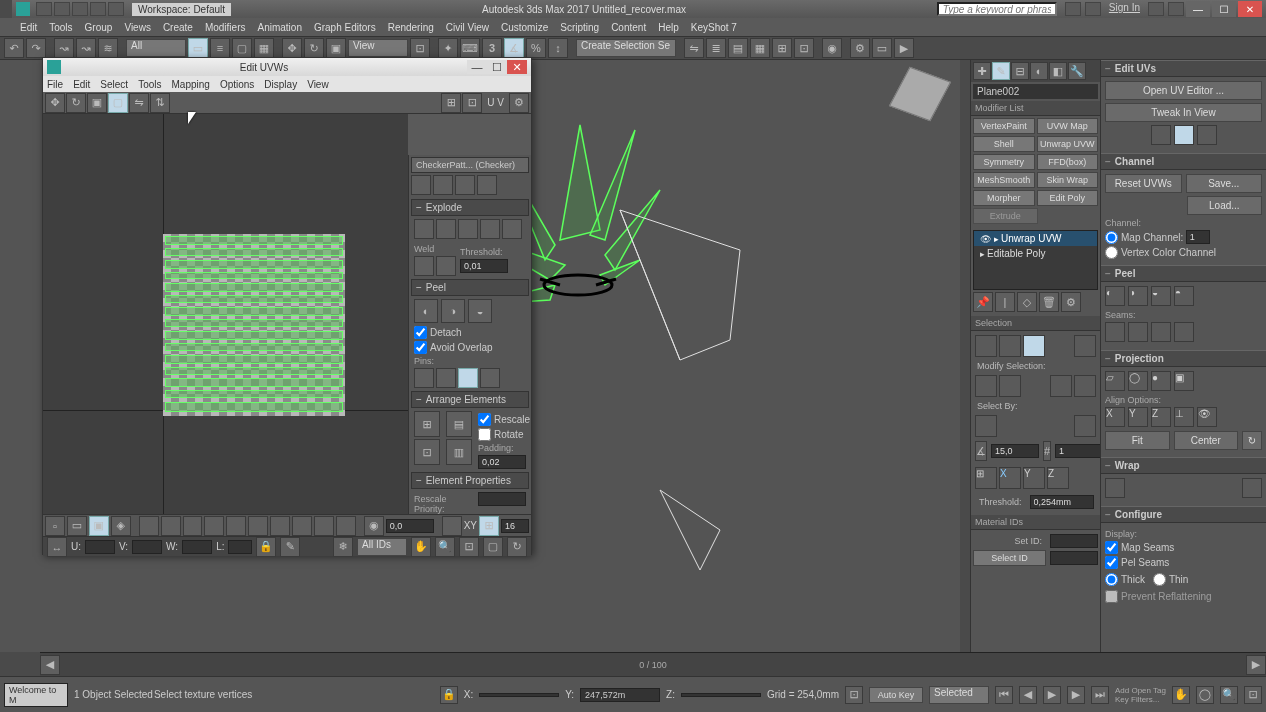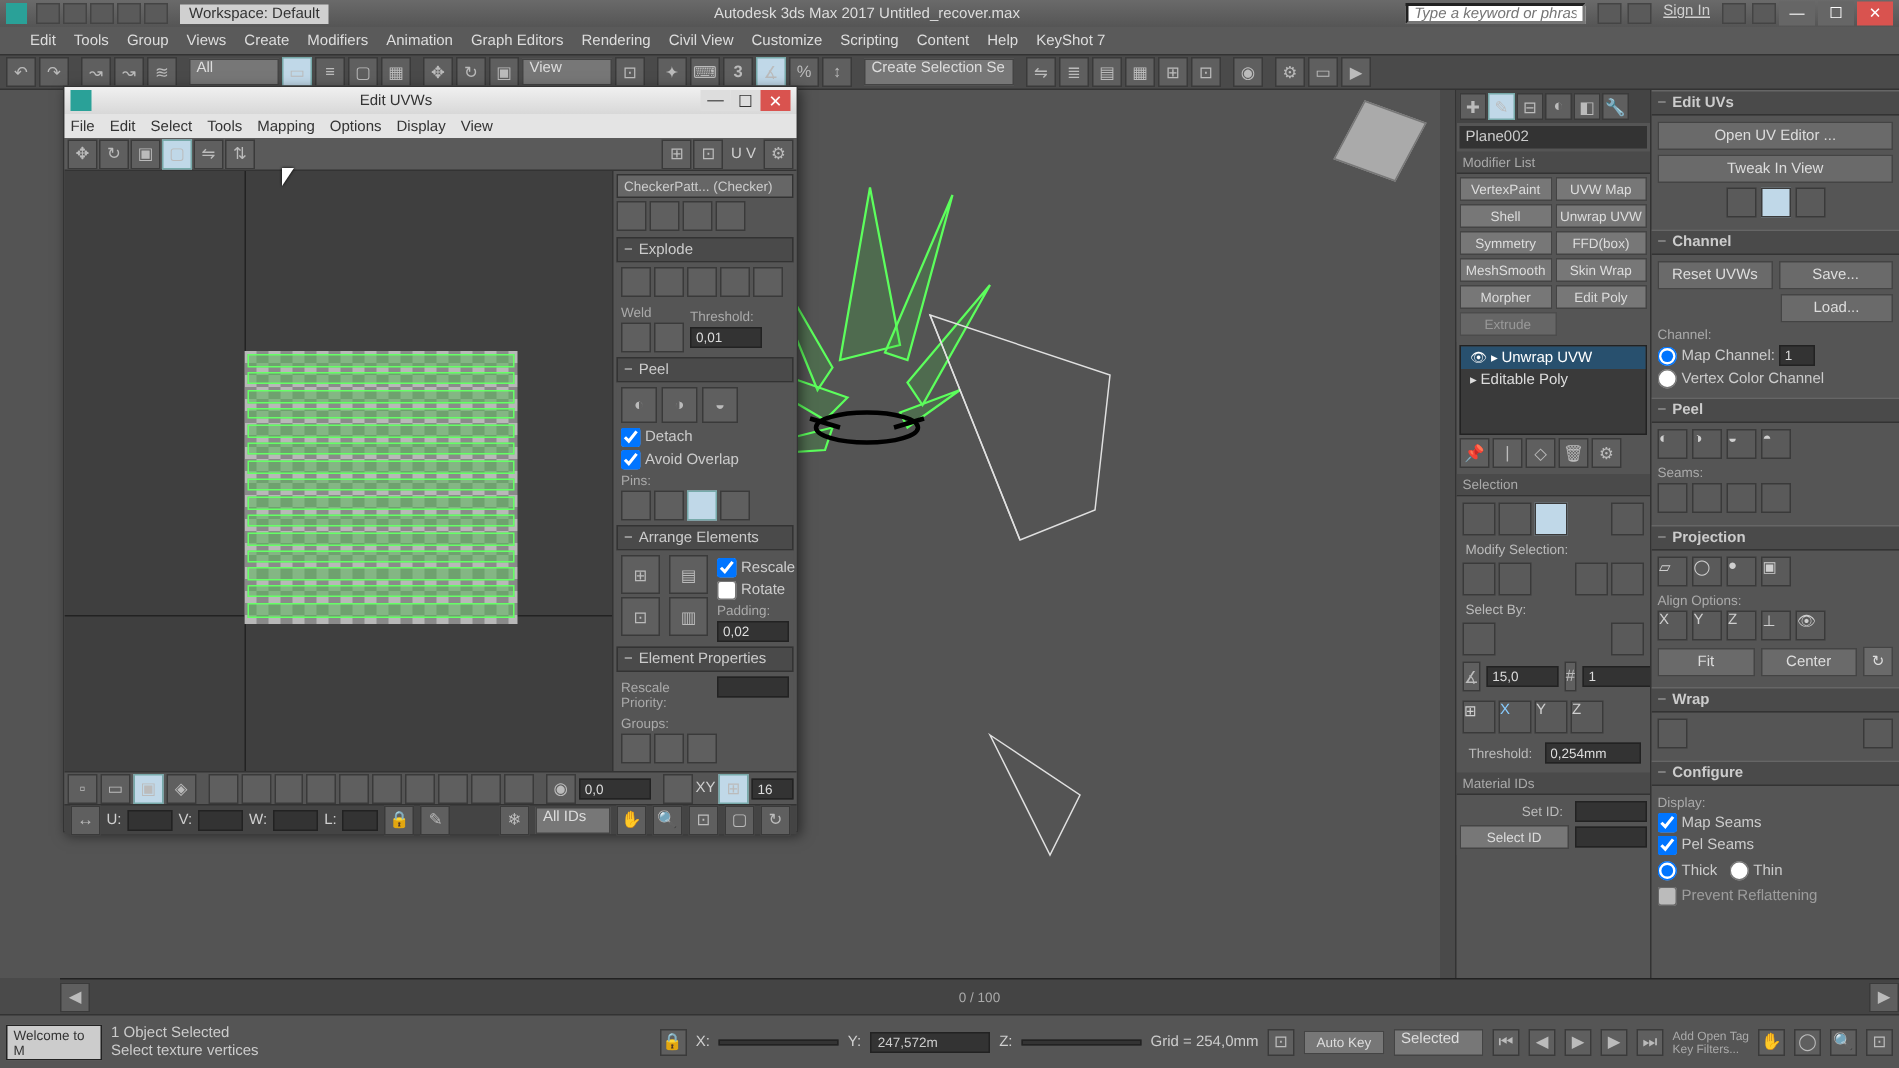--- a/index.html
+++ b/index.html
@@ -1,17 +1,17 @@
 <!DOCTYPE html>
 <html><head>
 <meta charset="utf-8">
 <style>
 * { margin:0; padding:0; box-sizing:border-box; font-family:Tahoma,Arial,sans-serif; font-size:10px; user-select:none; }
 body { background:#4a4a4a; color:#cfcfcf; overflow:hidden; width:1266px; height:712px; position:relative; }
-.titlebar { position:absolute; top:0; left:0; right:0; height:18px; background:linear-gradient(#6a6a6a,#555); display:flex; align-items:center; padding:0 4px; }
+.titlebar { position:absolute; top:0; left:12px; right:0; height:18px; background:linear-gradient(#6a6a6a,#555); display:flex; align-items:center; padding:0 4px; }
 .titlebar .logo { width:14px; height:14px; background:#2aa198; margin-right:6px; }
 .titlebar .qat { display:flex; gap:2px; }
 .titlebar .qat .tb { width:16px; height:14px; background:#5a5a5a; border:1px solid #444; }
 .titlebar .ws-label { margin-left:8px; background:#d0d0d0; color:#333; padding:1px 6px; }
 .titlebar .title { flex:1; text-align:center; color:#ddd; }
 .titlebar .search { width:120px; height:14px; background:#fff; color:#999; font-style:italic; padding:0 4px; }
 .titlebar .right-ico { display:flex; gap:4px; margin-left:8px;text-decoration:underline; }
 .titlebar .right-ico .tb { width:16px;height:14px;background:#5a5a5a;border:1px solid #444; }
 .titlebar .wbtn { width:24px;height:16px;display:flex;align-items:center;justify-content:center;margin-left:2px;color:#fff; }
 .titlebar .min { background:#666; } .titlebar .max { background:#666; } .titlebar .close { background:#d9534f; }
@@ -63,21 +63,21 @@
 .uvw-menu { height:16px;background:#e4e4e4;display:flex;align-items:center;padding:0 4px;color:#333; }
 .uvw-menu span { margin-right:10px; }
 .uvw-tb { height:22px;background:#5a5a5a;display:flex;align-items:center;padding:0 2px;gap:1px;border-bottom:1px solid #333; }
 .uvw-canvas-area { position:relative; height:400px; display:flex; }
 .uvw-canvas { width:365px;height:400px;background:#3f3f3f;position:relative;overflow:hidden; }
 .uv-checker { position:absolute;left:120px;top:120px;width:182px;height:182px;
   background:repeating-conic-gradient(#8a8a8a 0deg 90deg,#b8b8b8 90deg 180deg);
   background-size:16px 16px; }
 .uv-islands { position:absolute;inset:0; }
 .uv-islands div { position:absolute;background:rgba(90,180,90,0.55);border:1px solid #6f6; }
-.uvw-side { flex:1;background:#555;border-left:1px solid #333;overflow-y:auto;padding:2px; }
+.uvw-side { flex:1;background:#555;border-left:1px solid #333;overflow-y:auto;padding:2px;margin-top:41px; }
 .uvw-sec-hdr { background:#4a4a4a;padding:2px 4px;font-size:10px;color:#ccc;border:1px solid #333;display:flex;align-items:center; }
 .uvw-sec-hdr::before{content:"−";margin-right:4px;}
 .uvw-sec-body{padding:3px;background:#555;}
 .checker-dd{background:#666;border:1px solid #333;padding:2px 4px;color:#ccc;font-size:9px;margin-bottom:2px;}
 .uvw-status1{height:22px;background:#555;border-top:1px solid #333;display:flex;align-items:center;gap:2px;padding:0 2px;}
 .uvw-status2{height:20px;background:#444;border-top:1px solid #333;display:flex;align-items:center;gap:4px;padding:0 4px;}
 .timetrack{position:absolute;left:40px;right:0;bottom:36px;height:24px;background:#444;border-top:1px solid #222;display:flex;align-items:center;}
 .timetrack .frame{flex:1;text-align:center;color:#aaa;font-size:9px;}
 .statusbar{position:absolute;left:0;right:0;bottom:0;height:36px;background:#555;border-top:1px solid #333;display:flex;align-items:center;padding:0 4px;gap:6px;}
 .statusbar .coord{background:#333;border:1px solid #222;padding:1px 4px;color:#ccc;width:80px;font-size:9px;}
@@ -625,21 +625,21 @@
 <div class="timetrack">
   <div class="tb">◀</div>
   <div class="frame">0 / 100</div>
   <div class="tb">▶</div>
 </div>
 
 <div class="statusbar">
   <div style="width:64px;">
     <div class="fld" style="width:64px;background:#ccc;color:#333;">Welcome to M</div>
   </div>
-  <div style="display:flex;flex-direction:column;gap:1px;">
+  <div style="display:flex;flex-direction:row;gap:1px;">
     <span style="color:#ccc;">1 Object Selected</span>
     <span style="color:#ccc;">Select texture vertices</span>
   </div>
   <div style="flex:1"></div>
   <div class="tb">🔒</div>
   <span>X:</span>
     <div class="coord"></div>
   <span>Y:</span>
     <div class="coord">247,572m</div>
   <span>Z:</span>

